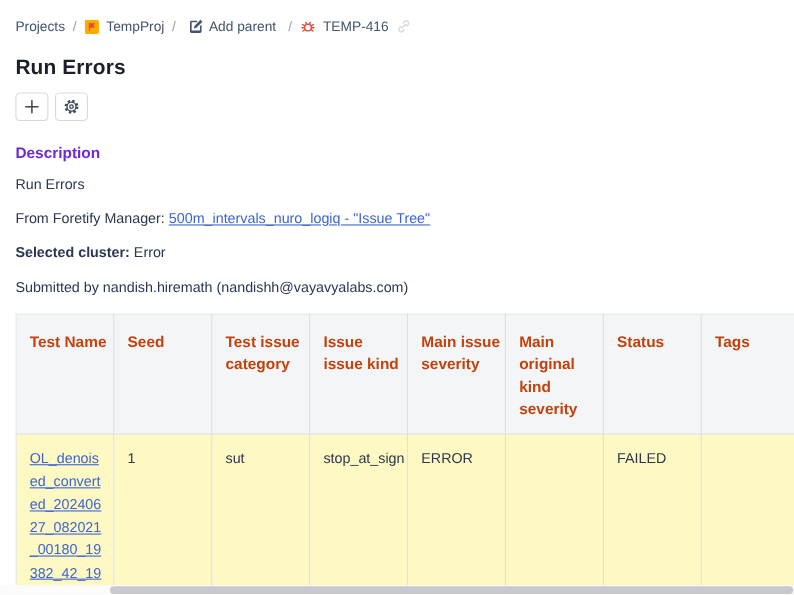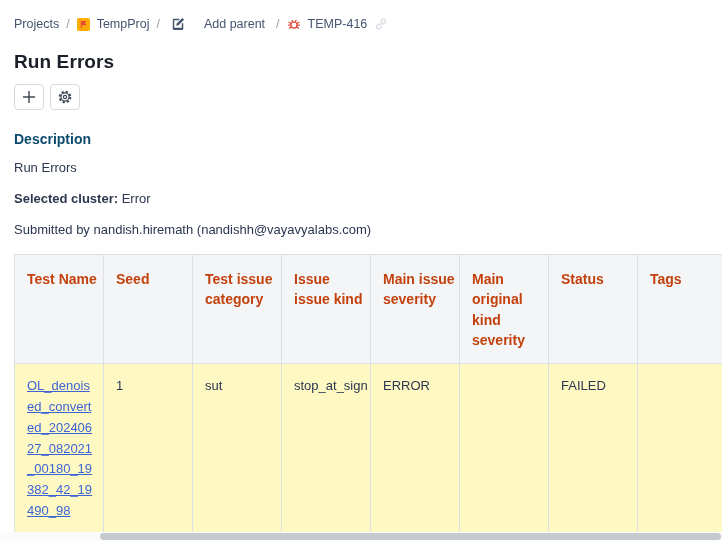--- a/index.html
+++ b/index.html
@@ -5,32 +5,32 @@
   * { box-sizing: border-box; margin: 0; padding: 0; }
   html, body { width: 722px; height: 541px; overflow: hidden; background: #fff;
     font-family: "Liberation Sans", "DejaVu Sans", sans-serif; color: #22304a; }
   .page { position: relative; width: 639px; height: 541px; padding: 14px 0 0 14px; }
 
   
   .breadcrumb { display: flex; align-items: center; gap: 7px; font-size: 12.5px; color: #44546f; height: 20px; }
   .breadcrumb a { color: #44546f; text-decoration: none; cursor: pointer; }
   .breadcrumb .sep { color: #98a1b0; }
   .crumb-icon { display: inline-flex; align-items: center; }
-  .add-parent-btn { display: inline-flex; align-items: center; gap: 19px; background: none; border: none;
+  .add-parent-btn { display: inline-flex; align-items: center; gap: 5px; background: none; border: none;
     font: inherit; color: #44546f; cursor: pointer; padding: 2px 4px; }
   .link-ghost { opacity: 0.35; }
 
   
   .page-title { font-size: 19px; font-weight: bold; color: #1a1f29; margin-top: 17px; letter-spacing: 0.1px; }
   .toolbar { display: flex; gap: 6px; margin-top: 11px; }
   .tool-btn { width: 30px; height: 26px; background: #fff; border: 1px solid #d5d9df; border-radius: 4px;
     display: inline-flex; align-items: center; justify-content: center; cursor: pointer; padding: 0; }
 
   
-  .desc-heading { font-size: 14px; font-weight: bold; color: #0c4a6e; margin-top: 21px; }
+  .desc-heading { font-size: 14px; font-weight: bold; color: #6d28d9; margin-top: 21px; }
   .desc-line { font-size: 13px; margin-top: 13px; color: #2b3650; }
   .desc-line.gap { margin-top: 16px; }
   a.blue-link { color: #3c64d6; text-decoration: underline; cursor: pointer; }
   .bold { font-weight: bold; }
 
   
   .tbl-wrap { margin-top: 17px; width: 708px; overflow: hidden; }
   table { border-collapse: collapse; table-layout: fixed; width: 712px; font-size: 13px; }
   col { width: 89px; }
   th, td { border: 1px solid #dcdfe4; vertical-align: top; text-align: left; }
@@ -120,20 +120,23 @@
           <circle cx="10" cy="10" r="5.1" fill="none" stroke="#3c4654" stroke-width="1.5"></circle>
           <circle cx="10" cy="10" r="2" fill="none" stroke="#3c4654" stroke-width="1.5"></circle>
         </svg>
       </span>
     </button>
   </div>
 
   <h3 class="desc-heading">Description</h3>
   <p class="desc-line">Run Errors</p>
   <p class="desc-line gap">
+    <span>From Foretify Manager: </span><a class="blue-link">500m_intervals_nuro_logiq - "Issue Tree"</a>
+  </p>
+  <p class="desc-line gap">
     <span class="bold">Selected cluster:</span>
     <span>Error</span>
   </p>
   <p class="desc-line gap">Submitted by nandish.hiremath (nandishh@vayavyalabs.com)</p>
 
   <div class="tbl-wrap">
     <table>
       <colgroup>
           <col>
           <col>

